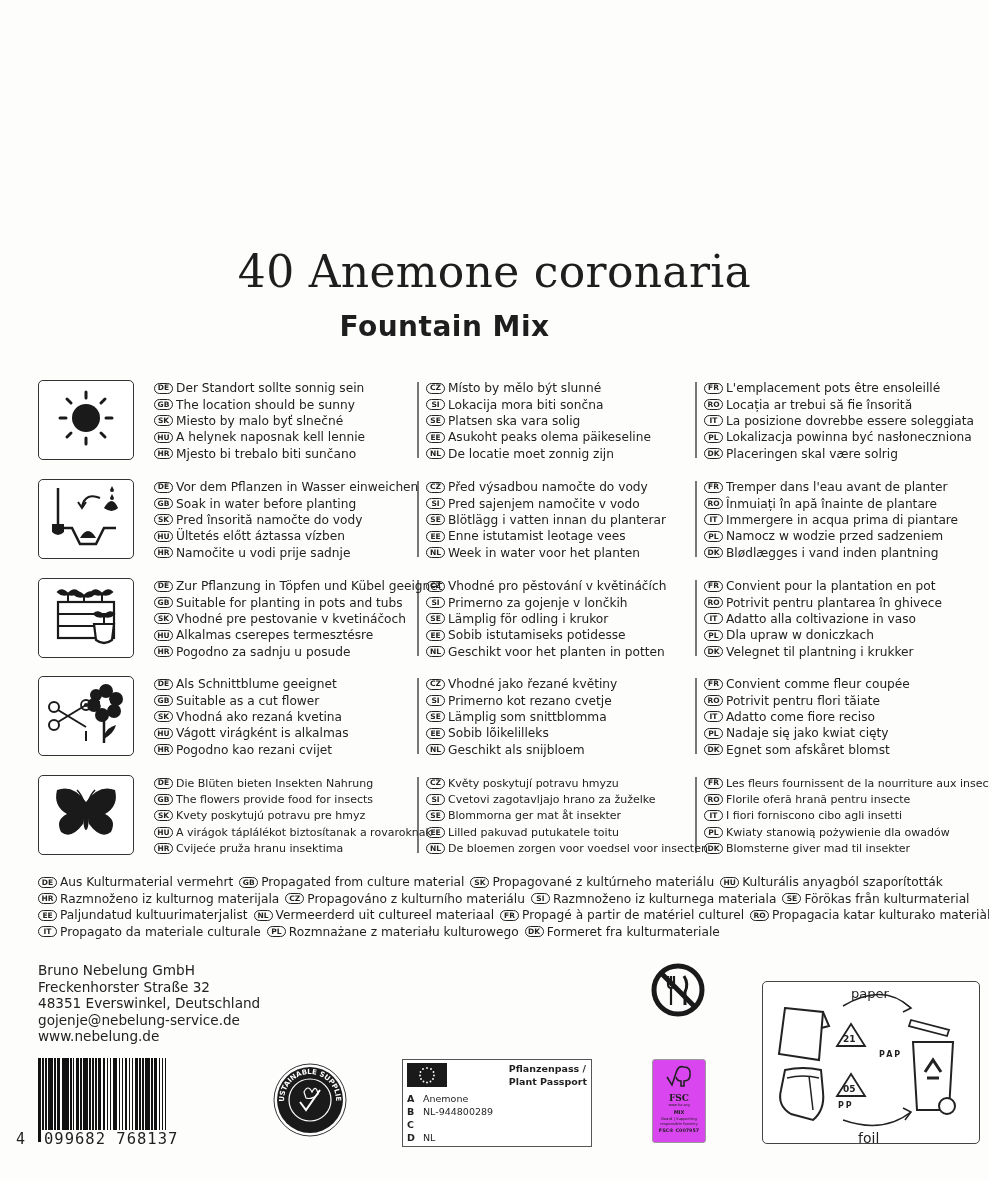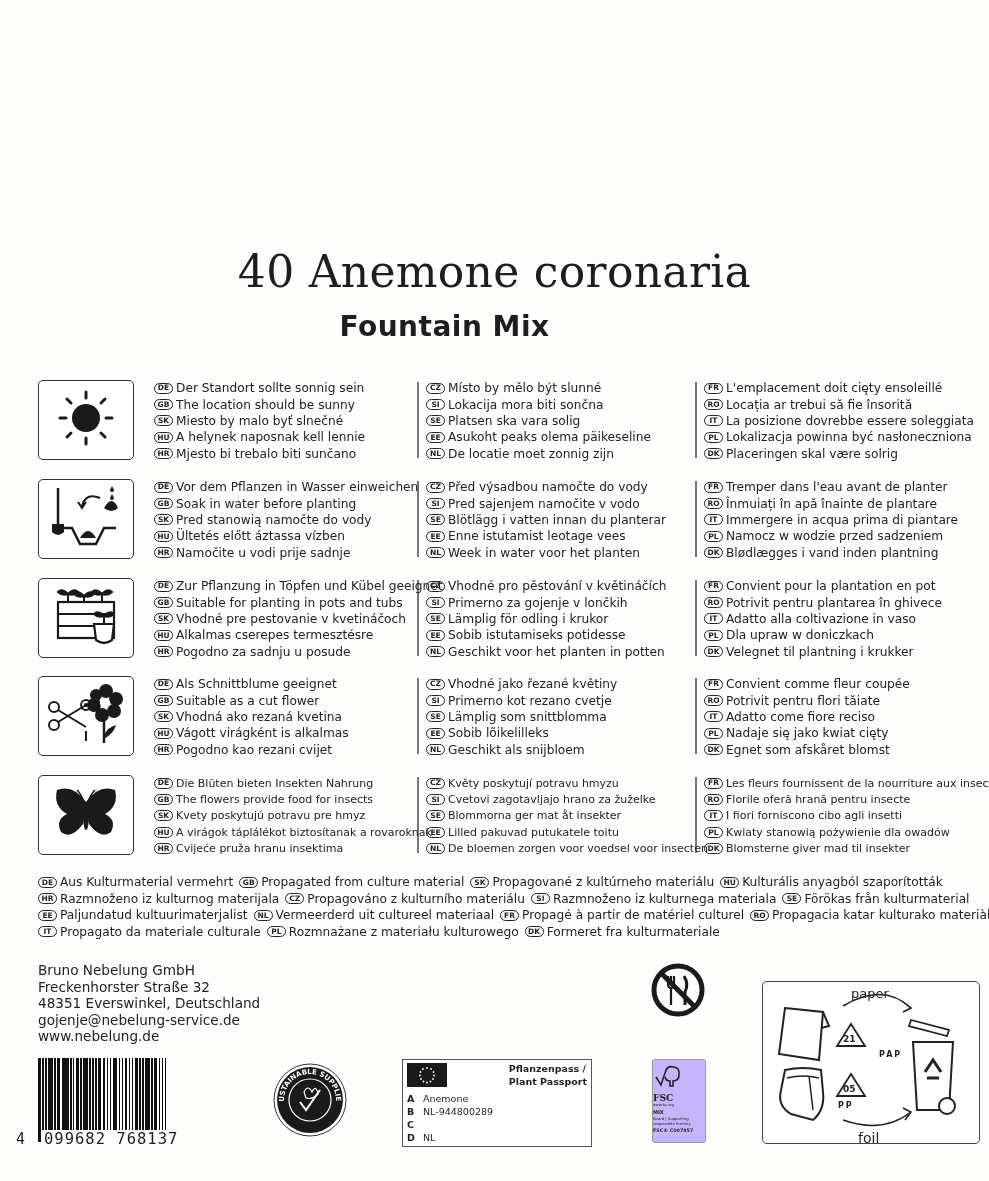--- a/index.html
+++ b/index.html
@@ -43,21 +43,21 @@
   .bc-text { position:absolute; left: 8px; top: 72px; font-size: 15.5px; font-family:"DejaVu Sans Mono", monospace; letter-spacing: 1px; background:#fdfdfc; padding: 0 2px; }
 
   .supplier { position:absolute; left: 272px; top: 1062px; width: 76px; height: 76px; }
   .passport { position:absolute; left: 402px; top: 1059px; width: 190px; height: 88px; border: 1.5px solid #555; box-sizing:border-box; background:#fff; }
   .passport .eu { position:absolute; left: 4px; top: 3px; width: 40px; height: 24px; background:#1a1a1a; }
   .passport .ptitle { position:absolute; right: 4px; top: 2px; text-align:left; font-size: 9.5px; font-weight:bold; line-height: 13px; }
   .passport .prow { position:absolute; left: 4px; font-size: 9.5px; display:flex; }
   .passport .prow b { width: 16px; display:inline-block; }
 
   .noeat { position:absolute; left: 650px; top: 962px; width: 56px; height: 56px; }
-  .fsc { position:absolute; left: 652px; top: 1059px; width: 54px; height: 84px; border:1px solid #999; border-radius: 3px; background:#c4b5fd; box-sizing:border-box; text-align:left; }
+  .fsc { position:absolute; left: 652px; top: 1059px; width: 54px; height: 84px; border:1px solid #999; border-radius: 3px; background:#d946ef; box-sizing:border-box; text-align:center; }
   .fsc .t1 { font-family:"DejaVu Serif", serif; font-size: 9px; font-weight:bold; margin-top: 0px; }
   .fsc .t2 { font-size: 3.5px; }
   .fsc .t3 { font-size: 5px; font-weight:bold; margin-top:2px; }
   .fsc .t4 { font-size: 3.8px; line-height: 4.5px; margin-top:2px; }
   .fsc .t5 { font-size: 4.8px; font-weight:bold; margin-top: 2px; }
 
   .recycle { position:absolute; left: 762px; top: 981px; width: 218px; height: 163px; border: 1.5px solid #444; border-radius: 5px; box-sizing:border-box; background:#fff; }
   .recycle .paper-label { position:absolute; left: 88px; top: 4px; font-size: 13px; }
   .recycle .foil-label { position:absolute; left: 95px; top: 148px; font-size: 14px; }
   .recycle .pap { position:absolute; left: 68px; top: 68px; font-size: 8px; font-weight:bold; letter-spacing: 2px; padding-left: 48px; }
@@ -128,21 +128,21 @@
           <span>Asukoht peaks olema päikeseline</span>
         </div>
         <div class="line">
           <span class="lc">NL</span>
           <span>De locatie moet zonnig zijn</span>
         </div>
       </div>
       <div class="col col3">
         <div class="line">
           <span class="lc">FR</span>
-          <span>L'emplacement doit cięty ensoleillé</span>
+          <span>L'emplacement pots être ensoleillé</span>
         </div>
         <div class="line">
           <span class="lc">RO</span>
           <span>Locația ar trebui să fie însorită</span>
         </div>
         <div class="line">
           <span class="lc">IT</span>
           <span>La posizione dovrebbe essere soleggiata</span>
         </div>
         <div class="line">
@@ -175,21 +175,21 @@
         <div class="line">
           <span class="lc">DE</span>
           <span>Vor dem Pflanzen in Wasser einweichen</span>
         </div>
         <div class="line">
           <span class="lc">GB</span>
           <span>Soak in water before planting</span>
         </div>
         <div class="line">
           <span class="lc">SK</span>
-          <span>Pred stanowią namočte do vody</span>
+          <span>Pred însorită namočte do vody</span>
         </div>
         <div class="line">
           <span class="lc">HU</span>
           <span>Ültetés előtt áztassa vízben</span>
         </div>
         <div class="line">
           <span class="lc">HR</span>
           <span>Namočite u vodi prije sadnje</span>
         </div>
       </div>

